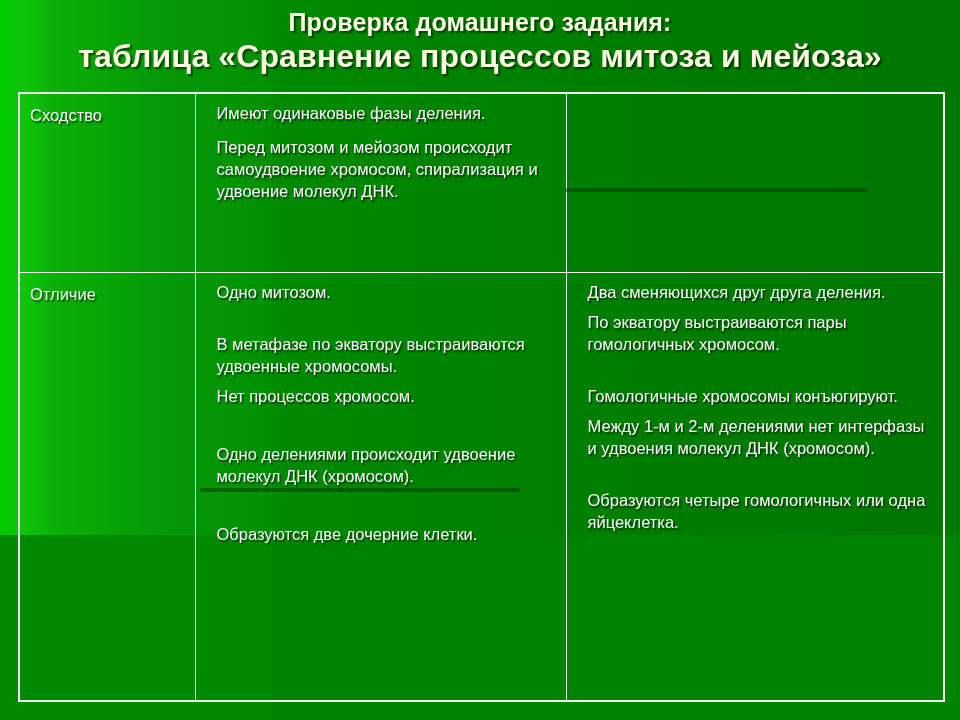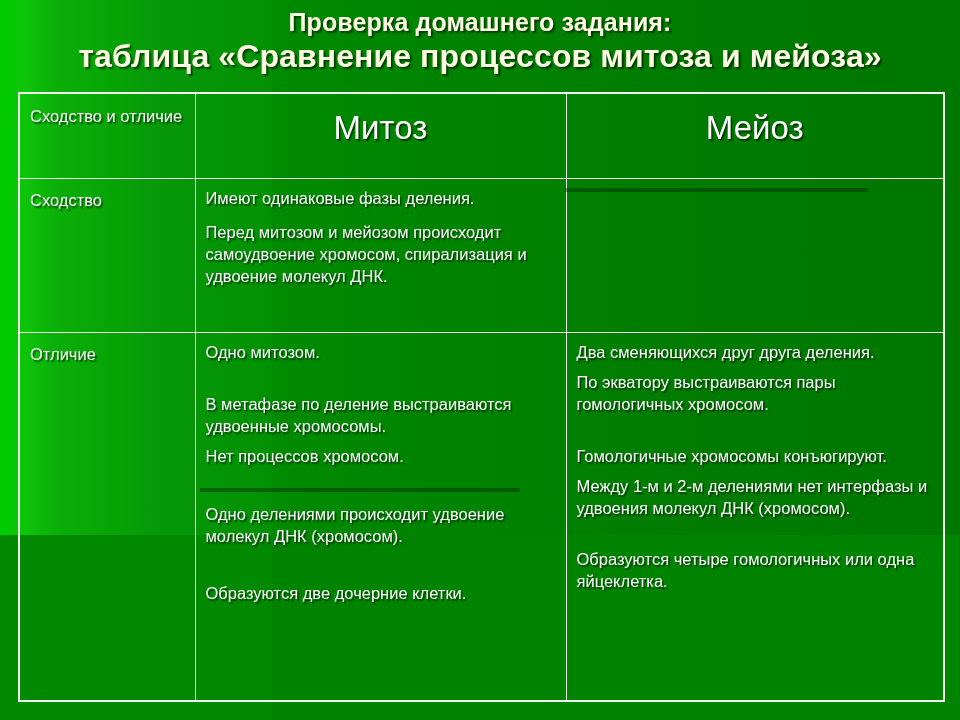--- a/index.html
+++ b/index.html
@@ -107,21 +107,21 @@
     padding-top: 12px !important;
     text-shadow: 2px 2px 2px rgba(0, 0, 0, 0.55);
   }
 
   .row-label {
     font-size: 17px;
     padding-top: 11px !important;
   }
 
   .cell-text p {
-    margin: 0 0 0 0;
+    margin: 0 0 0 11px;
   }
   .cell-text p + p { margin-top: 12px; }
   .cell-text p.gap-lg { margin-top: 30px; }
   .cell-text p.gap-xl { margin-top: 36px; }
   .cell-text p.gap-sm { margin-top: 8px; }
 
   
   .artifact-line {
     position: absolute;
     height: 4px;
@@ -144,41 +144,36 @@
   </div>
 
   <table id="comparison-table">
     <colgroup>
       <col class="c1">
         <col class="c2">
         <col class="c3">
     </colgroup>
     <tbody>
 
-      <tr>
-        <td class="hdr-axis">Сходство и отличие</td>
-        <td class="hdr-big">Митоз</td>
-        <td class="hdr-big">Мейоз</td>
-      </tr>
 
       <tr>
         <td class="row-label">Сходство</td>
         <td class="cell-text">
           <p>Имеют одинаковые фазы деления.</p>
           <p>Перед митозом и мейозом происходит самоудвоение хромосом, спирализация и удвоение молекул ДНК.</p>
         </td>
         <td class="cell-text"></td>
       </tr>
 
       <tr>
         <td class="row-label">Отличие</td>
 
         <td class="cell-text">
           <p>Одно митозом.</p>
-          <p class="gap-lg">В метафазе по деление выстраиваются удвоенные хромосомы.</p>
+          <p class="gap-lg">В метафазе по экватору выстраиваются удвоенные хромосомы.</p>
           <p class="gap-sm">Нет процессов хромосом.</p>
           <p class="gap-xl">Одно делениями происходит удвоение молекул ДНК (хромосом).</p>
           <p class="gap-xl">Образуются две дочерние клетки.</p>
         </td>
 
         <td class="cell-text">
           <p>Два сменяющихся друг друга деления.</p>
           <p class="gap-sm">По экватору выстраиваются пары гомологичных хромосом.</p>
           <p class="gap-lg">Гомологичные хромосомы конъюгируют.</p>
           <p class="gap-sm">Между 1-м и 2-м делениями нет интерфазы и удвоения молекул ДНК (хромосом).</p>

